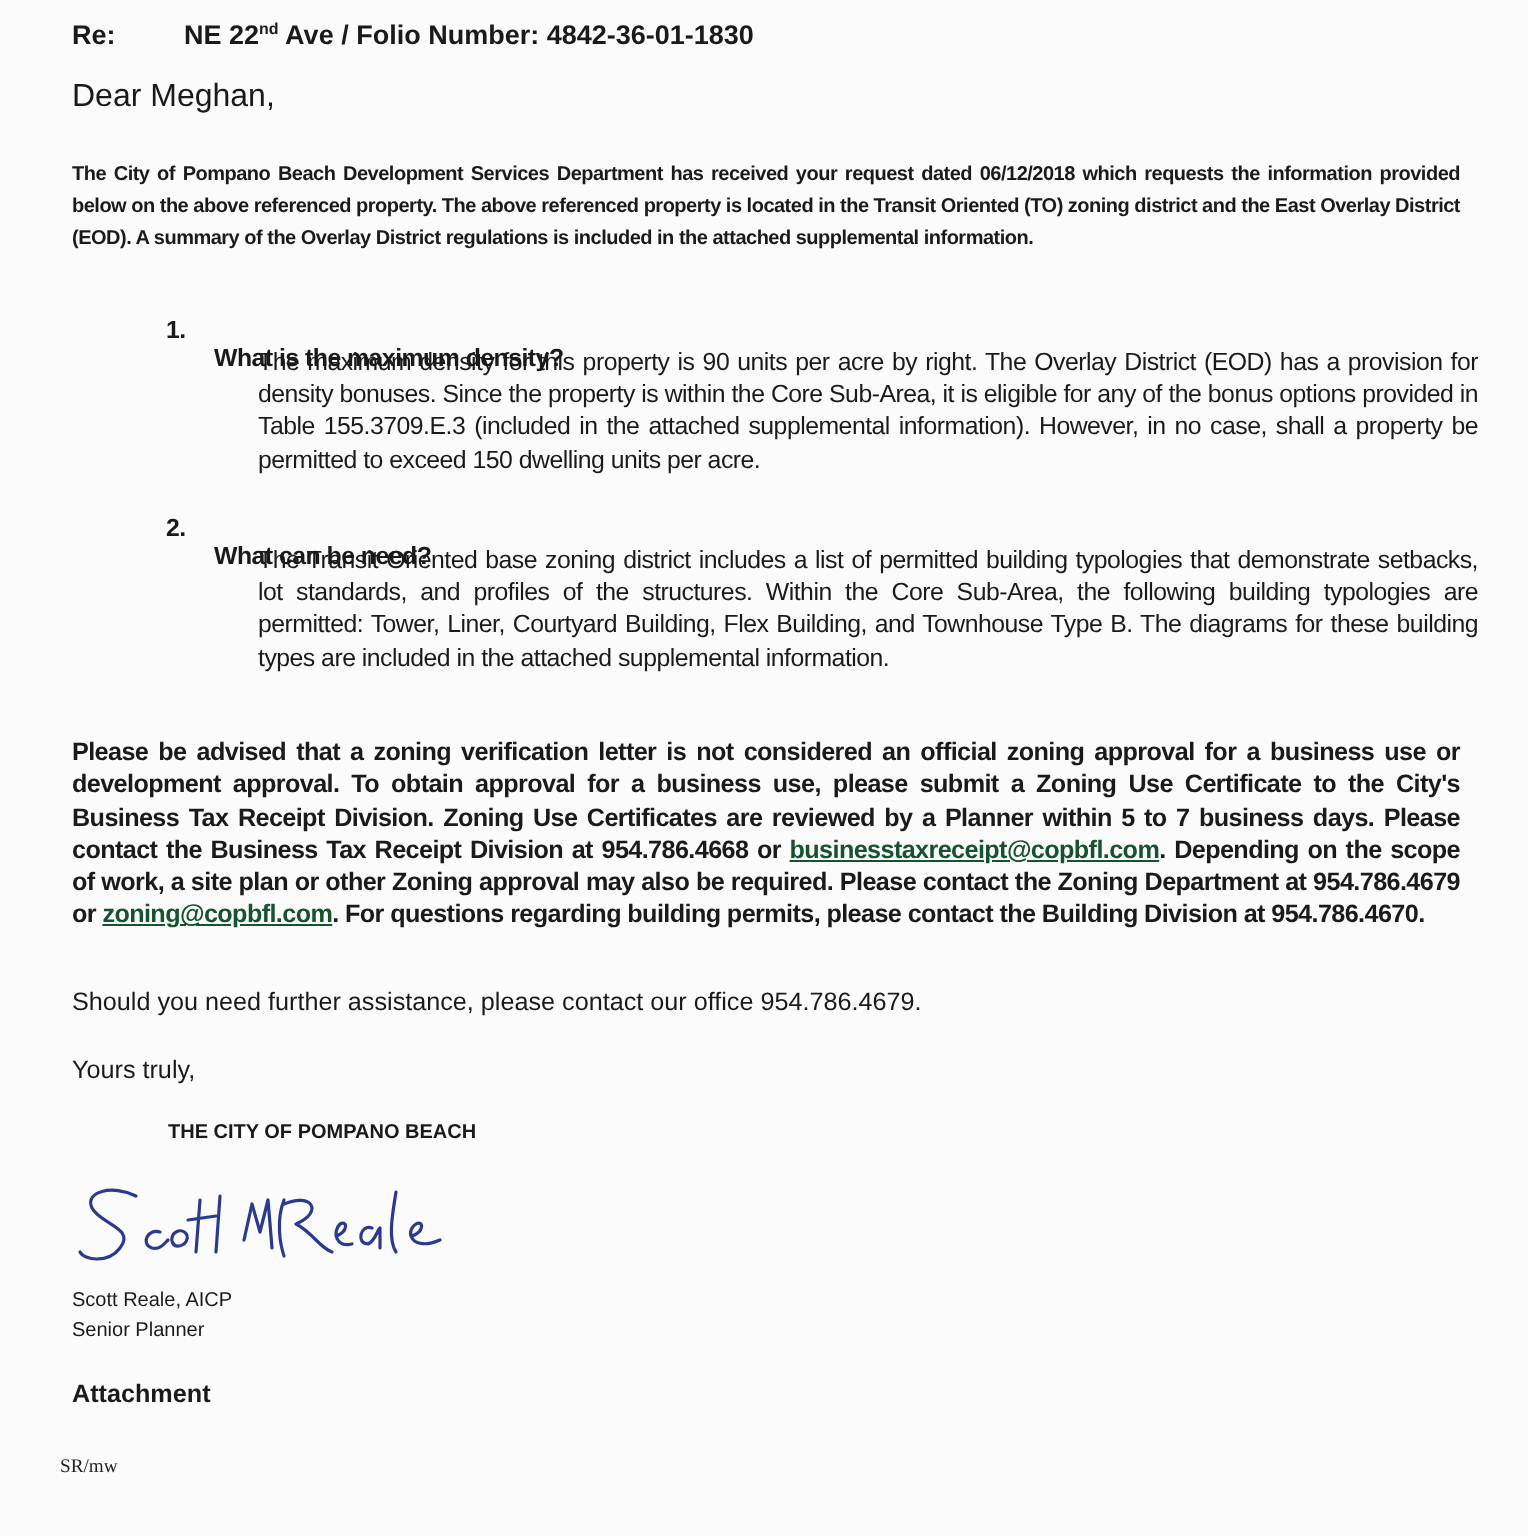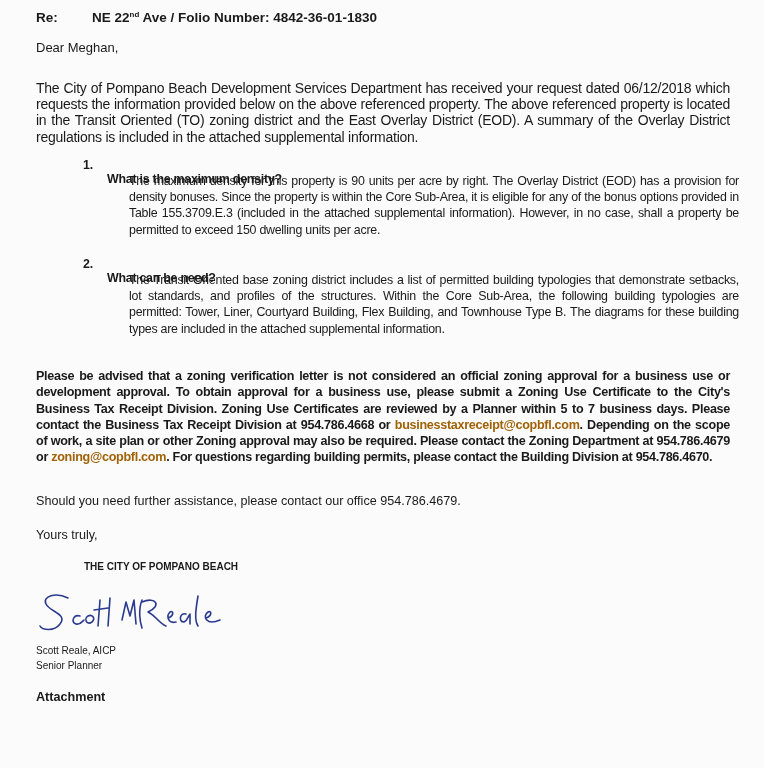--- a/index.html
+++ b/index.html
@@ -2,33 +2,33 @@
 <html><head>
 <meta charset="utf-8">
 <style>
   html, body { margin:0; padding:0; }
   body { width:764px; height:768px; background:#fbfbfb; position:relative; overflow:hidden;
          font-family:"Liberation Sans", sans-serif; color:#1a1a1a; }
   .abs { position:absolute; }
   .re { left:36px; top:10px; font-size:13.5px; font-weight:bold; white-space:nowrap; }
   .re .lbl { display:inline-block; width:56px; }
   .re sup { font-size:8px; vertical-align:5px; }
-  .greet { left:36px; top:40px; font-size:13px; }
-  .para { left:36px; width:694px; font-size:14px; line-height:16.2px; text-align:justify;
-          font-family:"Liberation Sans", sans-serif; letter-spacing:-0.25px; }
+  .greet { left:36px; top:40px; font-size:16px; }
+  .para { left:36px; width:694px; font-size:10px; line-height:16.2px; text-align:justify;
+          font-family:"Liberation Sans", sans-serif; letter-spacing:-0.25px;font-weight:bold; }
   .p1 { top:80px; }
   .q { left:83px; font-size:12.4px; line-height:16.2px; width:634px; letter-spacing:-0.25px; }
   .q .num { position:absolute; left:0; top:0; font-weight:bold; }
   .q .title { position:absolute; left:24px; top:14px; font-weight:bold; }
   .q .body { position:absolute; left:24px; top:16px; width:610px; text-align:justify;margin-left:22px; }
   .q1 { top:157px; }
   .q2 { top:256px; }
   .notice { left:36px; top:368px; width:694px; font-size:12.6px; line-height:16.3px; font-weight:bold;
             text-align:justify; letter-spacing:-0.3px; }
-  .notice a { color:#a16207; }
+  .notice a { color:#14532d; text-decoration:underline; }
   .assist { left:36px; top:494px; font-size:12.6px; }
   .closing { left:36px; top:528px; font-size:12.6px;text-align:center; }
   .org { left:36px; top:561px; font-size:10px; font-weight:bold;margin-left:48px; }
   .sig { left:38px; top:590px; width:190px; height:52px; }
   .signame { left:36px; top:643px; font-size:10px; line-height:15px; }
   .attach { left:36px; top:690px; font-size:12.6px; font-weight:bold; }
   .foot { left:30px; top:728px; font-family:"Liberation Serif", serif; font-size:9.6px; line-height:11.5px; color:#222; white-space:nowrap; }
 </style>
 </head>
 <body>
@@ -75,13 +75,14 @@
 </svg>
 
 <div class="abs signame">
   <div>Scott Reale, AICP</div>
   <div>Senior Planner</div>
 </div>
 
 <div class="abs attach">Attachment</div>
 
 <div class="abs foot">
+  <div>SR/mw</div>
 </div>
 
 </body></html>

